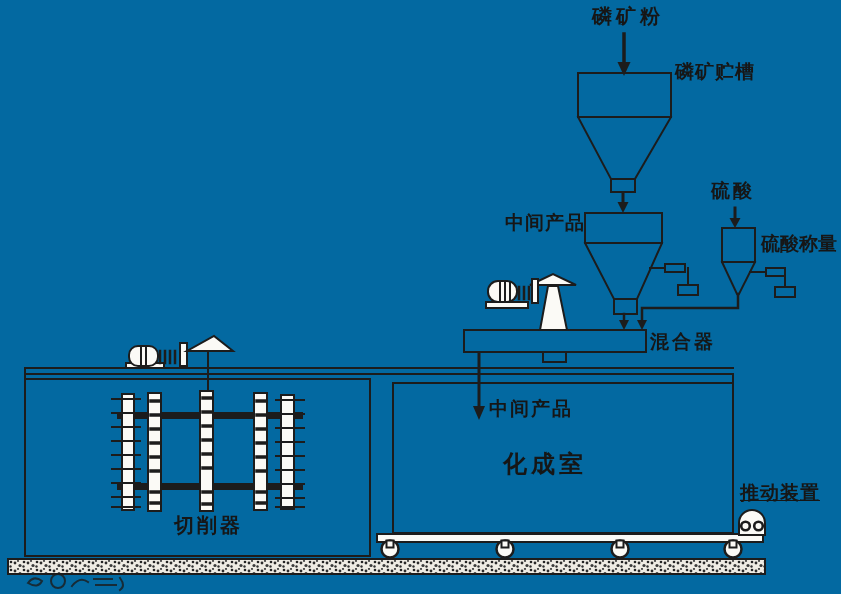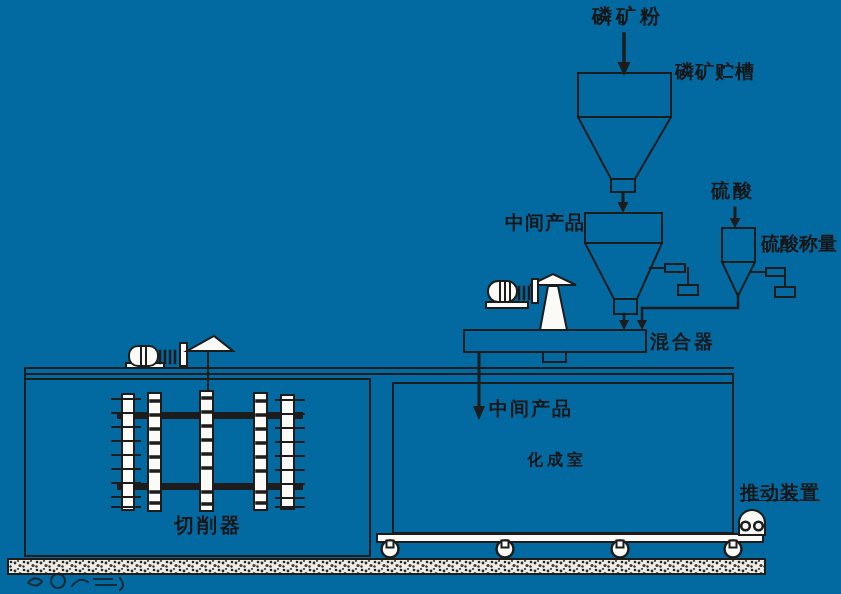--- a/index.html
+++ b/index.html
@@ -203,19 +203,19 @@
 <div class="lbl" style="left:505px;top:212px;font-size:19px;letter-spacing:1px;">中间产品</div>
 
 <div class="lbl" style="left:711px;top:180px;font-size:19px;letter-spacing:3px;">硫酸</div>
 
 <div class="lbl" style="left:761px;top:233px;font-size:19px;letter-spacing:0px;">硫酸称量</div>
 
 <div class="lbl" style="left:650px;top:331px;font-size:19px;letter-spacing:3px;">混合器</div>
 
 <div class="lbl" style="left:489px;top:398px;font-size:19px;letter-spacing:2px;">中间产品</div>
 
-<div class="lbl" style="left:527px;top:451px;font-size:16px;letter-spacing:4px;">化成室</div>
+<div class="lbl" style="left:503px;top:451px;font-size:24px;letter-spacing:4px;">化成室</div>
 
 <div class="lbl" style="left:174px;top:514px;font-size:20px;letter-spacing:3px;">切削器</div>
 
 <div class="lbl" style="left:740px;top:482px;font-size:19px;letter-spacing:1px;text-decoration:underline;">推动装置</div>
 
 </div>
 
 </body></html>

